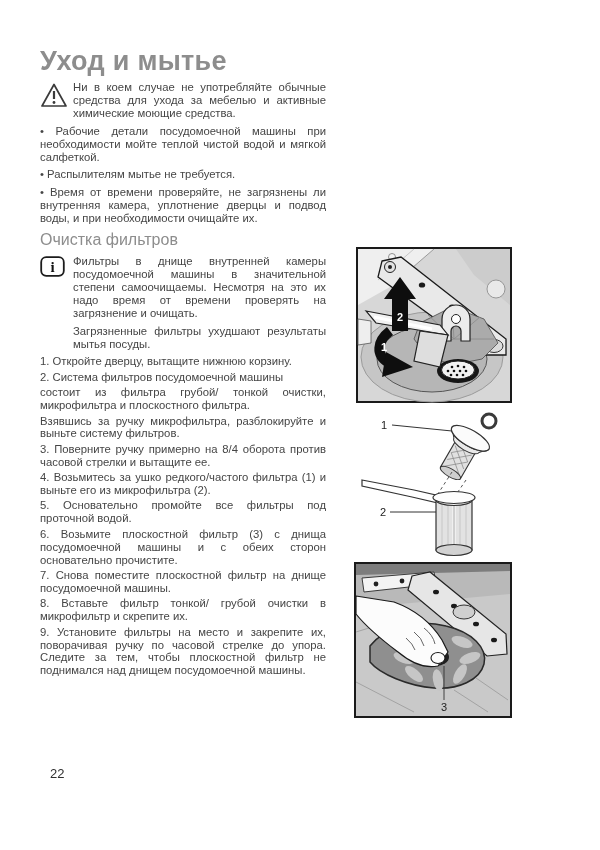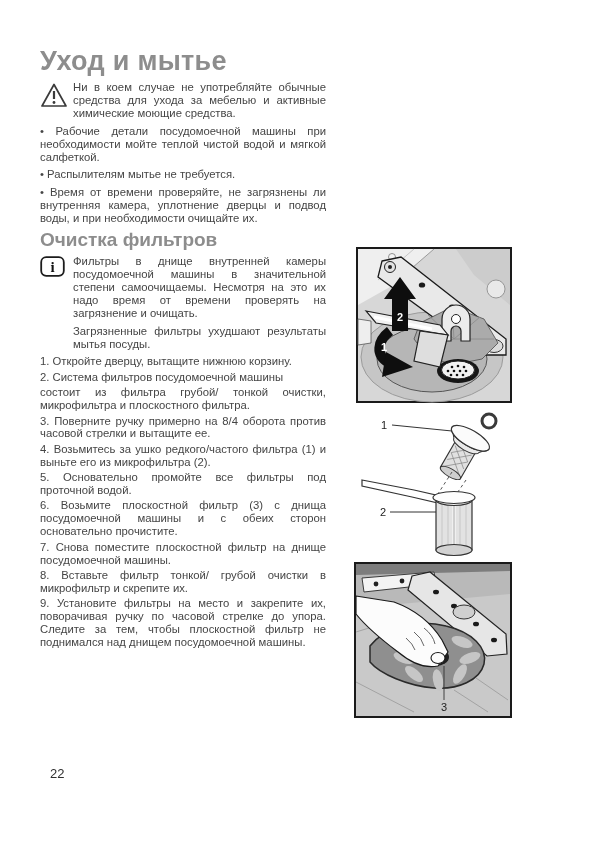--- a/index.html
+++ b/index.html
@@ -1,21 +1,21 @@
 <!DOCTYPE html>
 <html><head>
 <meta charset="utf-8">
 <style>
   html,body{margin:0;padding:0;background:#fff;}
   .page{position:relative;width:516px;height:850px;background:#ffffff;overflow:hidden;
         font-family:"Liberation Sans","DejaVu Sans",sans-serif;}
   .text-col{position:absolute;left:40px;top:46px;width:286px;color:#454545;
             font-size:11.3px;line-height:12.9px;text-align:justify;}
   h1{font-size:27px;color:#8d8d8d;margin:0 0 5px 0;font-weight:bold;letter-spacing:.3px;line-height:30px;}
-  h2{font-size:19px;color:#8d8d8d;margin:3px 0 5px 0;font-weight:bold;line-height:20px;}
+  h2{font-size:16px;color:#8d8d8d;margin:3px 0 5px 0;font-weight:normal;line-height:20px;}
   p{margin:0 0 2.5px 0;}
   .gap{margin-bottom:5px;}
   .note{position:relative;padding-left:33px;margin:1px 0 5px 0;}
   .note .icon-wrap{position:absolute;left:0;top:1px;}
   .pagenum{position:absolute;left:50px;top:766px;font-size:13px;color:#2f2f2f;}
   .fig{position:absolute;}
   .fig1{left:356px;top:247px;width:156px;height:156px;}
   .fig2{left:356px;top:408px;width:160px;height:158px;}
   .fig3{left:354px;top:562px;width:158px;height:156px;}
   figure{margin:0;padding:0;}
@@ -57,20 +57,21 @@
         </svg>
       </span>
       <p class="gap">Фильтры в днище внутренней камеры посудомоечной машины в значительной степени самоочищаемы. Несмотря на это их надо время от времени проверять на загрязнение и очищать.</p>
       <p class="gap">Загрязненные фильтры ухудшают результаты мытья посуды.</p>
     </div>
 
     <div class="steps">
       <p>1. Откройте дверцу, вытащите нижнюю корзину.</p>
       <p>2. Система фильтров посудомоечной машины</p>
       <p>состоит из фильтра грубой/ тонкой очистки, микрофильтра и плоскостного фильтра.</p>
+      <p>Взявшись за ручку микрофильтра, разблокируйте и выньте систему фильтров.</p>
       <p>3. Поверните ручку примерно на 8/4 оборота против часовой стрелки и вытащите ее.</p>
       <p>4. Возьмитесь за ушко редкого/частого фильтра (1) и выньте его из микрофильтра (2).</p>
       <p>5. Основательно промойте все фильтры под проточной водой.</p>
       <p>6. Возьмите плоскостной фильтр (3) с днища посудомоечной машины и с обеих сторон основательно прочистите.</p>
       <p>7. Снова поместите плоскостной фильтр на днище посудомоечной машины.</p>
       <p>8. Вставьте фильтр тонкой/ грубой очистки в микрофильтр и скрепите их.</p>
       <p>9. Установите фильтры на место и закрепите их, поворачивая ручку по часовой стрелке до упора. Следите за тем, чтобы плоскостной фильтр не поднимался над днищем посудомоечной машины.</p>
     </div>
 
   </div>

